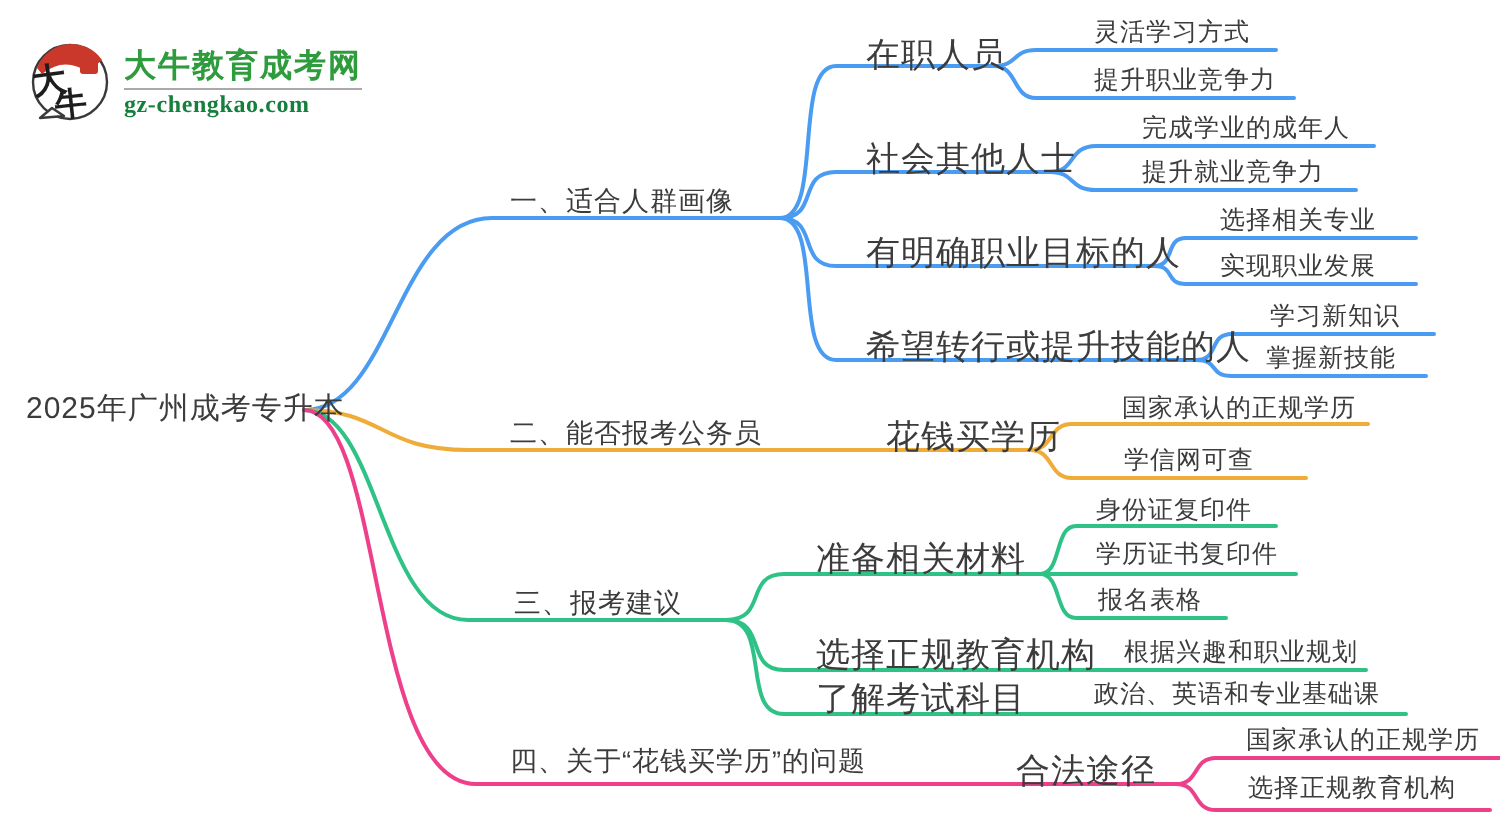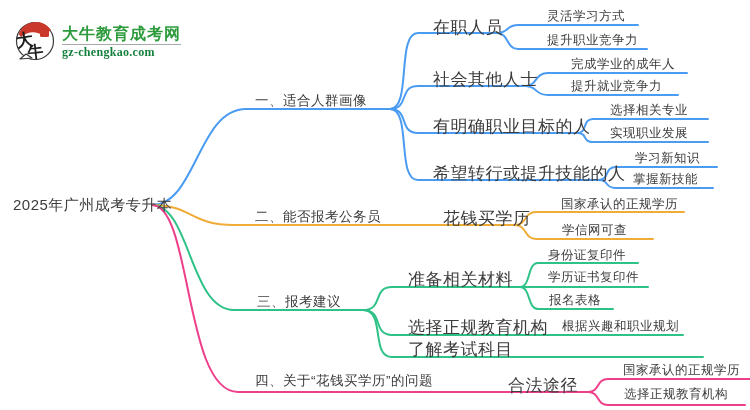--- a/index.html
+++ b/index.html
@@ -101,19 +101,20 @@
   <div class="nd lv3" style="left:562px;top:223px">学信网可查</div>
 
   <div class="nd lv1" style="left:257px;top:294px">三、报考建议</div>
   <div class="nd" style="left:408px;top:270px">准备相关材料</div>
   <div class="nd lv3" style="left:548px;top:248px">身份证复印件</div>
   <div class="nd lv3" style="left:548px;top:270px">学历证书复印件</div>
   <div class="nd lv3" style="left:549px;top:293px">报名表格</div>
   <div class="nd" style="left:408px;top:318px">选择正规教育机构</div>
   <div class="nd lv3" style="left:562px;top:319px">根据兴趣和职业规划</div>
   <div class="nd" style="left:408px;top:340px">了解考试科目</div>
+  <div class="nd lv3" style="left:547px;top:340px">政治、英语和专业基础课</div>
 
   <div class="nd lv1" style="left:255px;top:373px">四、关于“花钱买学历”的问题</div>
   <div class="nd" style="left:508px;top:376px">合法途径</div>
   <div class="nd lv3" style="left:623px;top:363px">国家承认的正规学历</div>
   <div class="nd lv3" style="left:624px;top:387px">选择正规教育机构</div>
 
 </div>
 
 </body></html>

